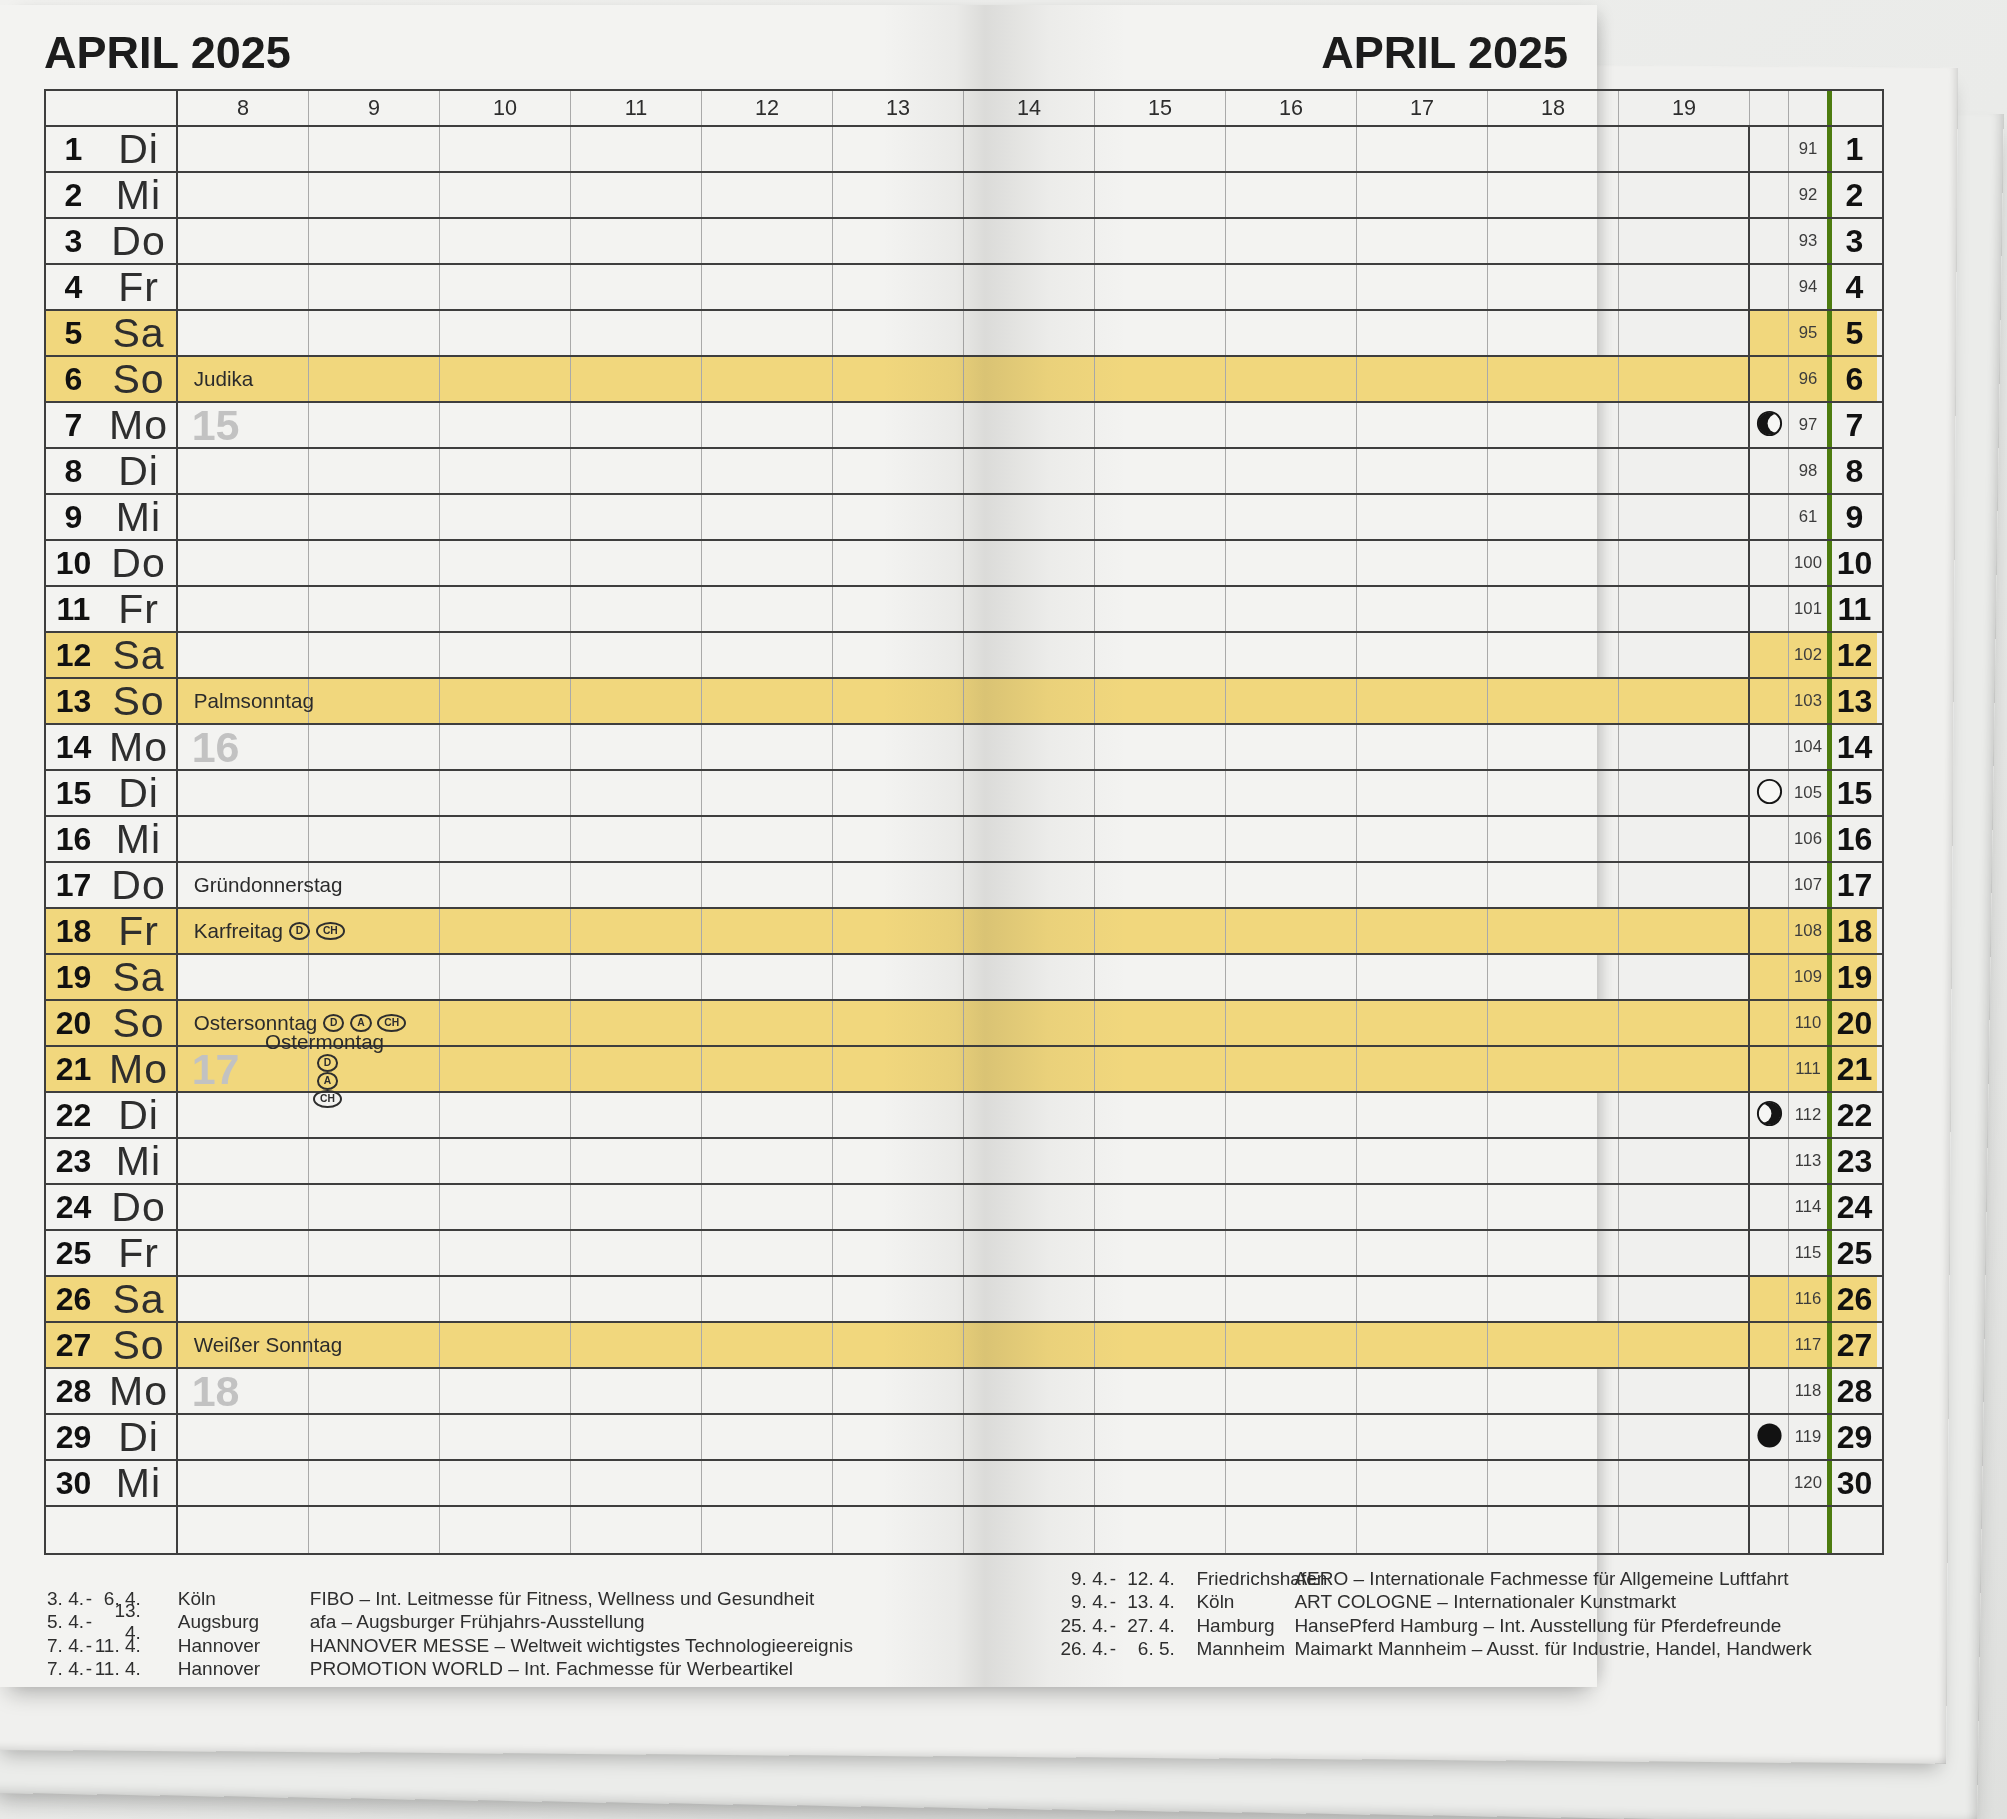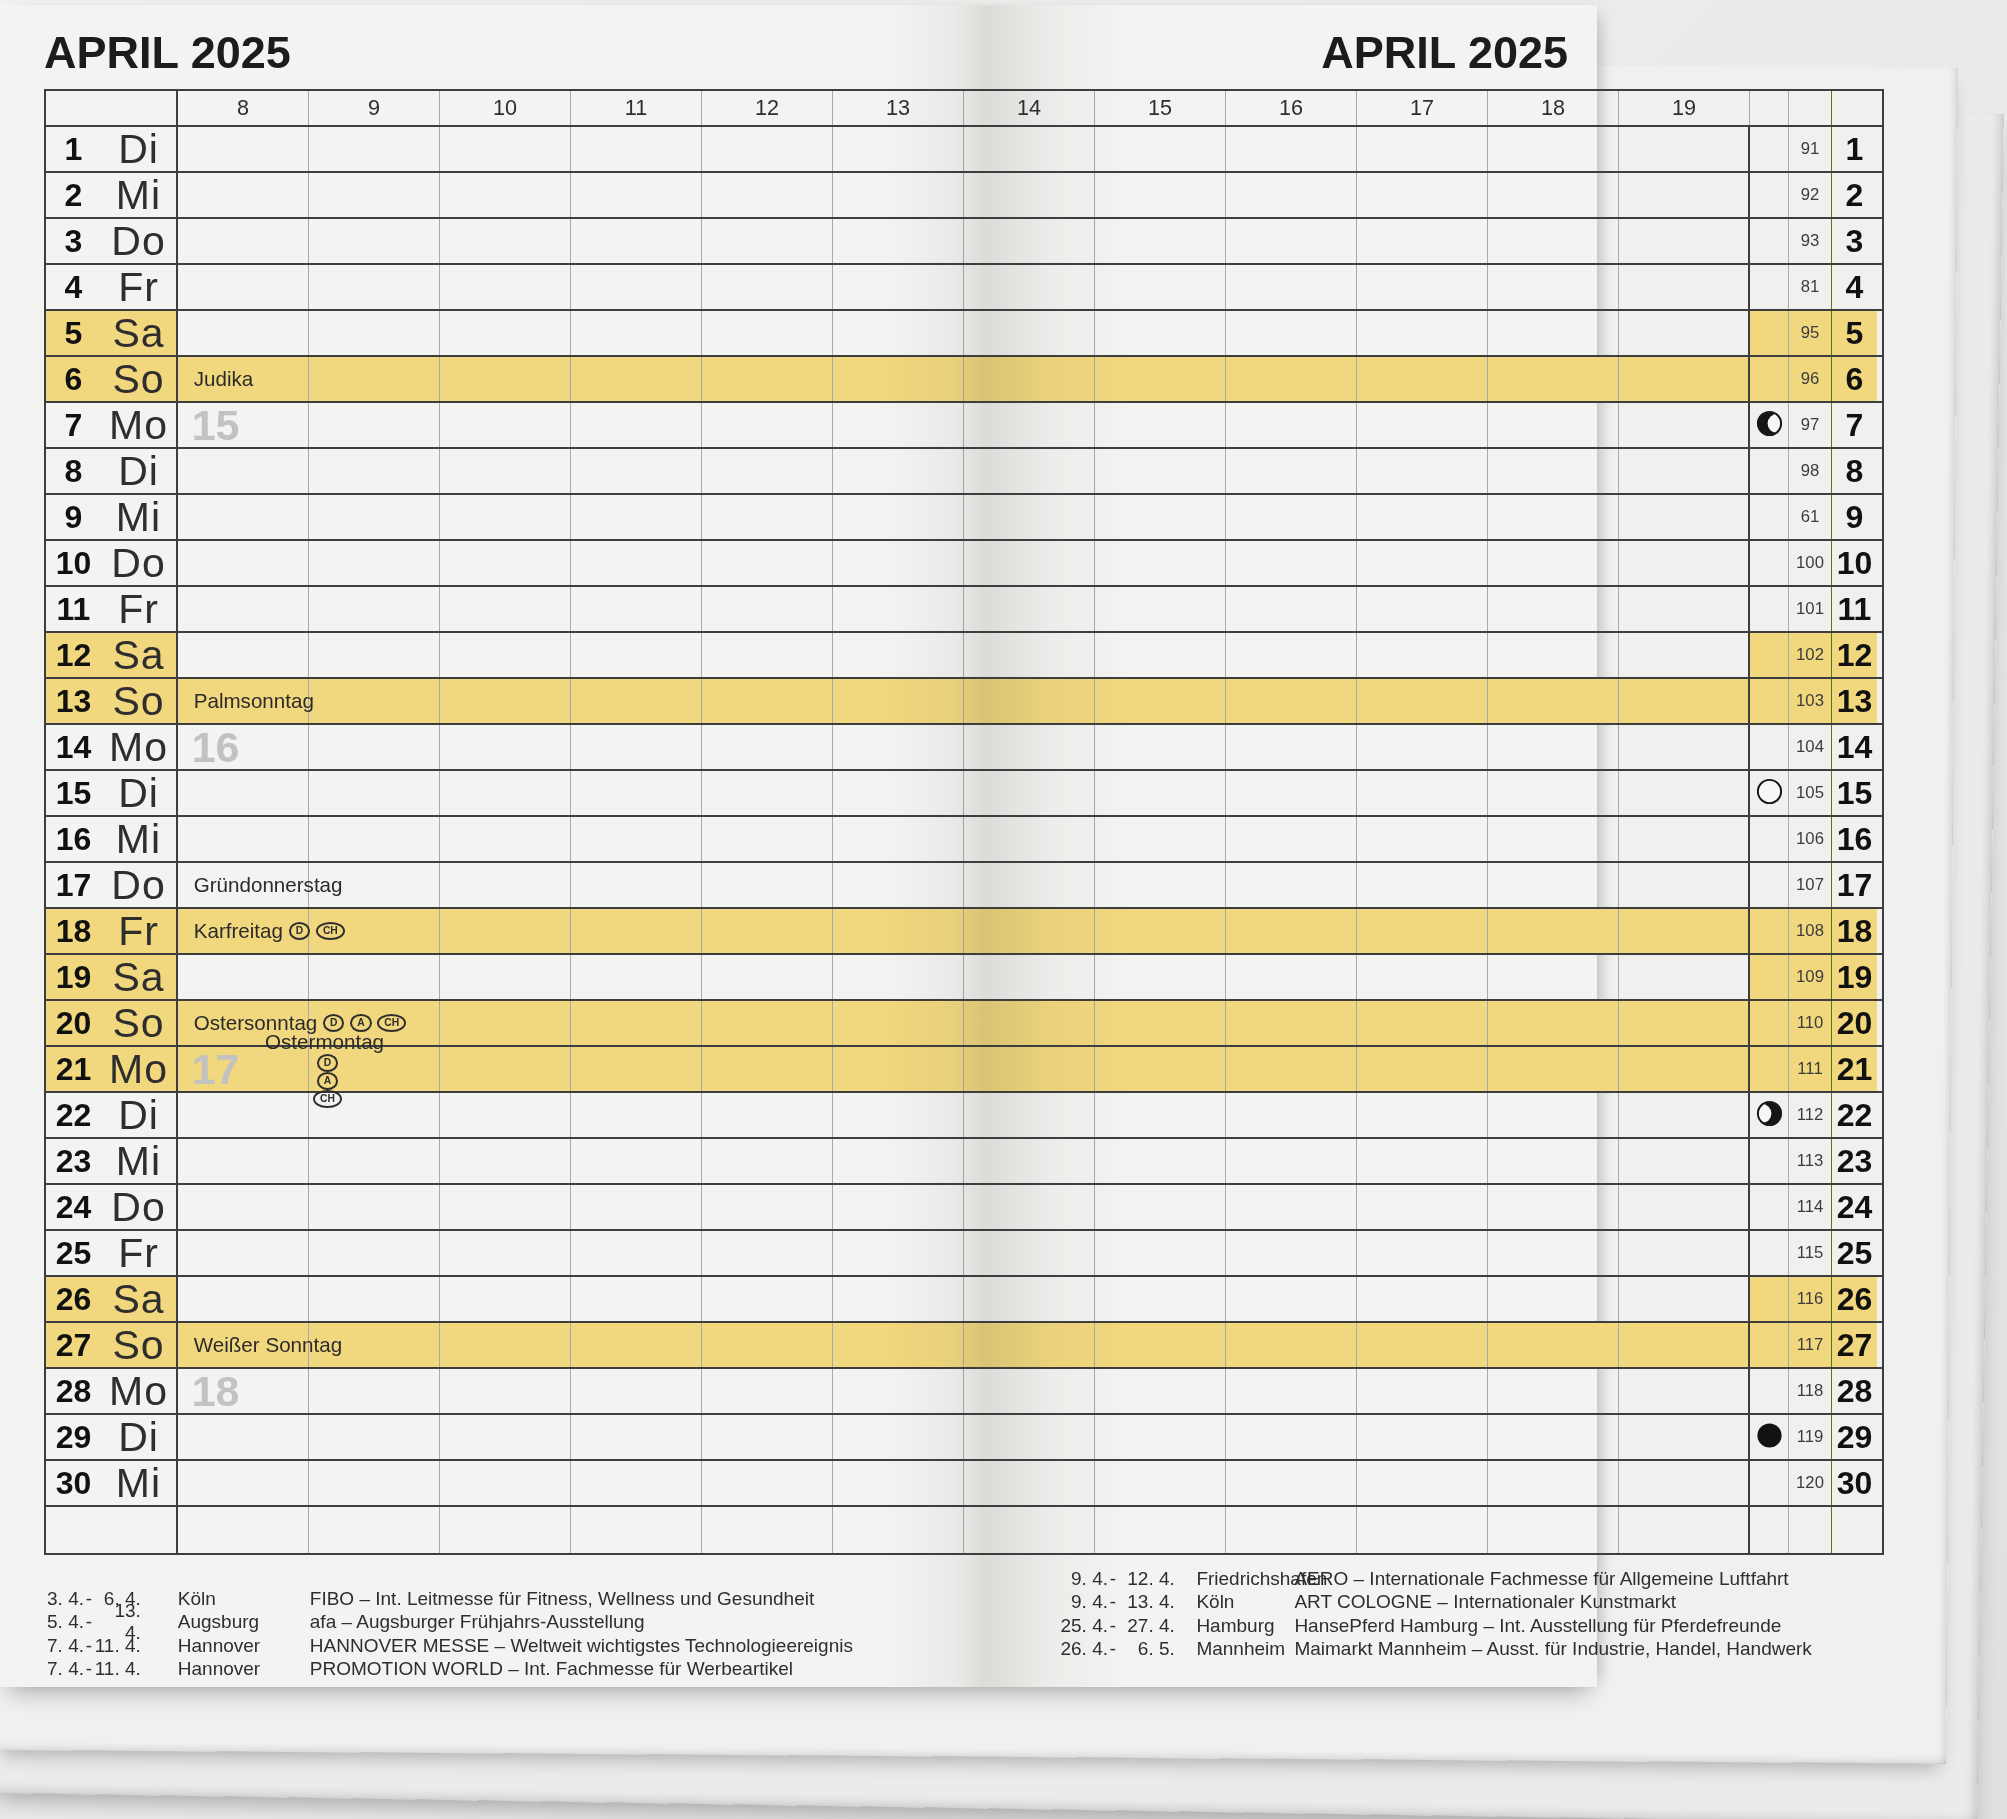--- a/index.html
+++ b/index.html
@@ -31,21 +31,21 @@
   .c{box-sizing:border-box;height:100%;}
   .lab{width:132px;border-right:2px solid #3e3e3e;display:flex;align-items:center;}
   .lab .dn{width:55px;text-align:center;font-weight:700;font-size:32px;color:#111;}
   .lab .wd{flex:1;text-align:center;font-size:41px;color:#2e2e2e;letter-spacing:1px;}
   .h{width:131px;border-right:1px solid #a9a9a9;}
   .h19{border-right:2px solid #3e3e3e;}
   .h8{display:flex;align-items:center;overflow:visible;white-space:nowrap;position:relative;z-index:2;}
   .hh{width:131px;border-right:1px solid #a9a9a9;display:flex;align-items:center;justify-content:center;
       font-size:21.6px;color:#2d2d2d;}
   .moon{width:39px;border-right:1px solid #a9a9a9;display:flex;align-items:center;justify-content:center;}
-  .doy{width:43px;border-right:1px solid #4d7c0f;display:flex;align-items:center;justify-content:center;
+  .doy{width:43px;border-right:5px solid #4d7c0f;display:flex;align-items:center;justify-content:center;
        font-size:16.7px;color:#3c3c3c;}
   .dnum{width:45px;display:flex;align-items:center;justify-content:center;font-size:32px;font-weight:700;color:#111;}
   .y{background:#f1d77d;}
   .wk{font-size:43px;font-weight:700;color:#c2c2c2;padding-left:13.7px;line-height:1;}
   .hol{font-size:20.6px;color:#2b2b2b;padding-left:15.7px;display:flex;align-items:center;}
   .wk + .hol{padding-left:25.5px;flex-direction:column;}
   .badge{display:inline-block;border:2px solid #2e2e2e;border-radius:50%;font-size:10.3px;font-weight:700;
          color:#2e2e2e;line-height:11.8px;padding:1px 4.9px;margin-left:5.9px;vertical-align:2px;}
 
   #fold{position:absolute;left:882px;top:0;width:245px;height:1682px;pointer-events:none;z-index:6;
@@ -168,21 +168,21 @@
         <div class="c h"></div>
         <div class="c h"></div>
         <div class="c h"></div>
         <div class="c h"></div>
         <div class="c h"></div>
         <div class="c h"></div>
         <div class="c h"></div>
         <div class="c h"></div>
         <div class="c h h19"></div>
         <div class="c moon"></div>
-        <div class="c doy">81</div>
+        <div class="c doy">94</div>
         <div class="c dnum">4</div>
       </div>
       <div class="row">
         <div class="c lab y">
           <div class="dn">5</div>
           <div class="wd">Sa</div>
         </div>
         <div class="c h h8"></div>
         <div class="c h"></div>
         <div class="c h"></div>

